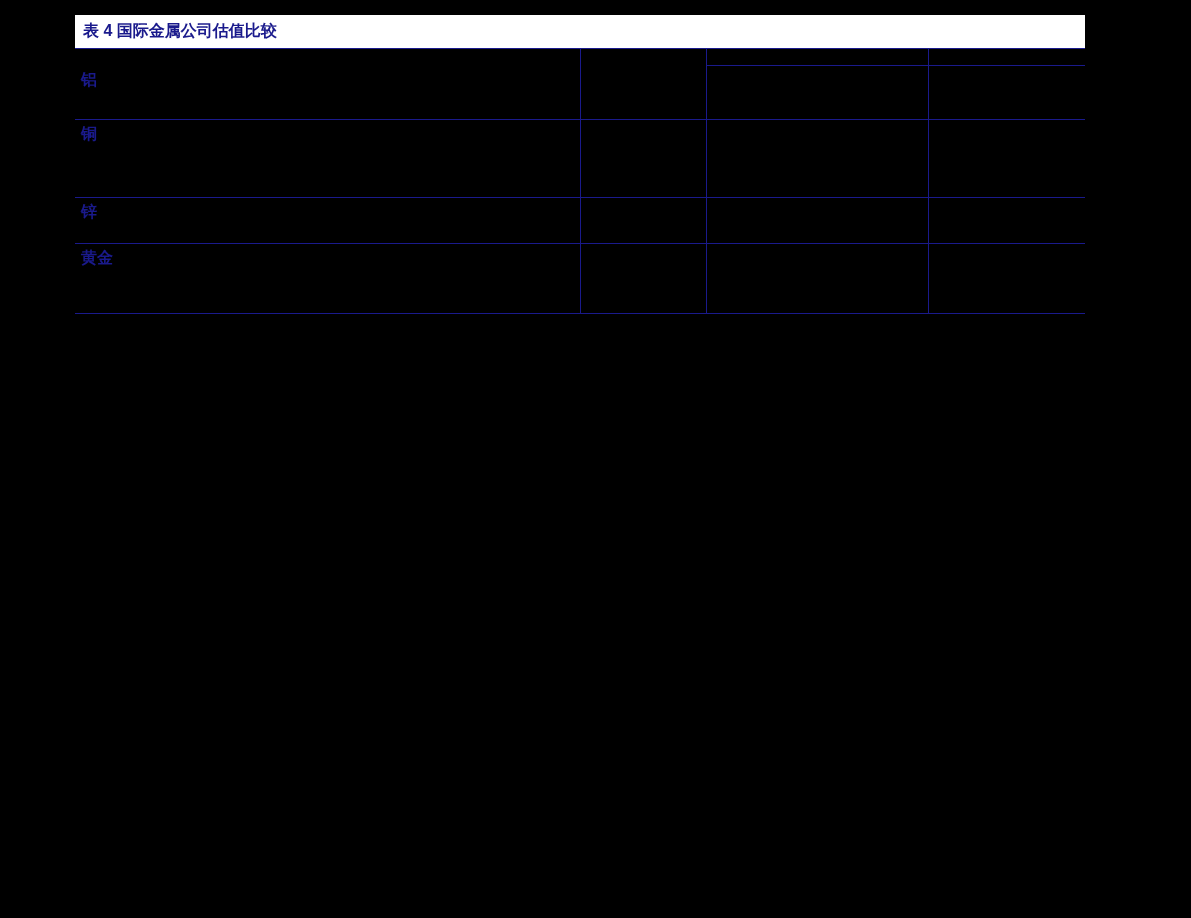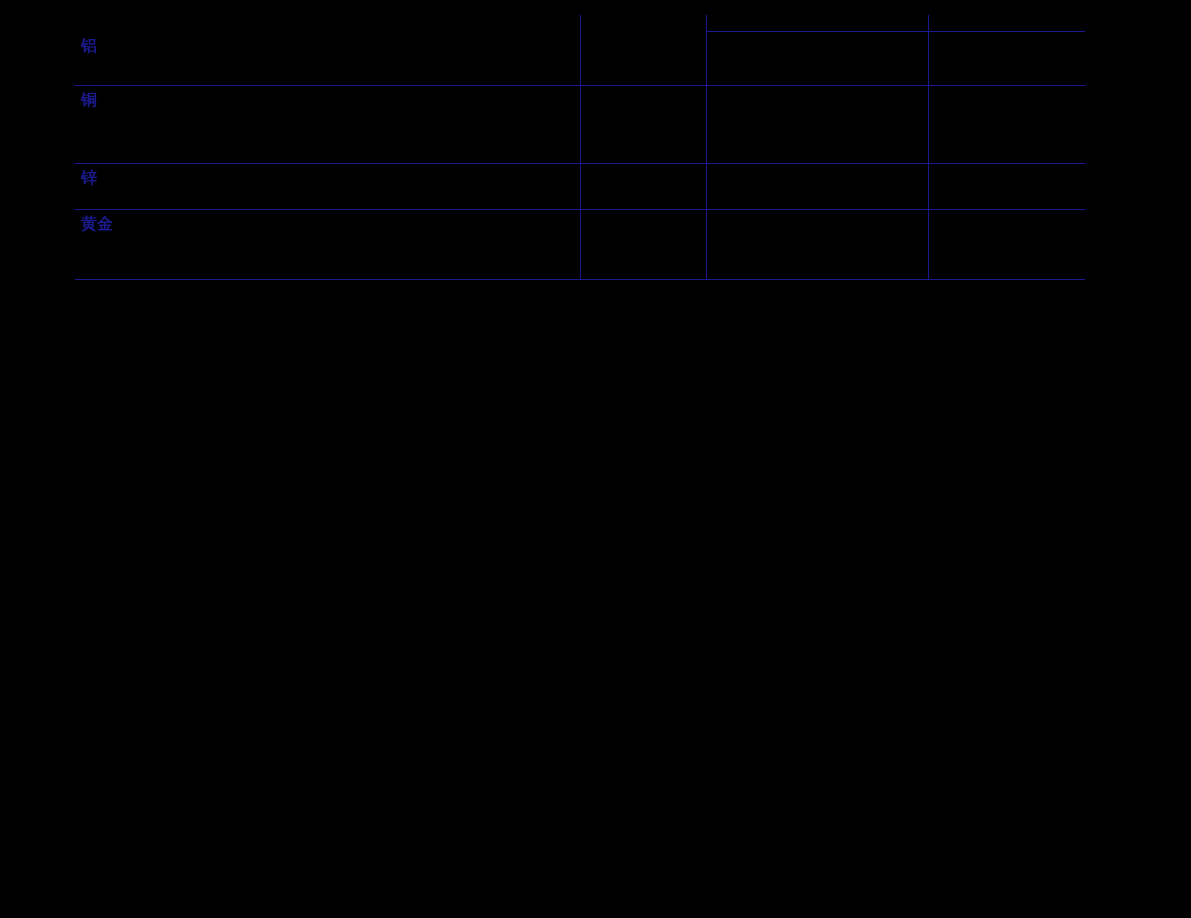--- a/index.html
+++ b/index.html
@@ -49,20 +49,23 @@
       color: #1a1a8c;
       font-weight: bold;
       font-size: 16px;
     }
     .hdr-top td { border-top: none; }
   </style>
 </head>
 <body>
 
 <div class="page-container">
+  <div class="title-bar">
+    <span class="title-text">表 4  国际金属公司估值比较</span>
+  </div>
 
   <table class="val">
     <colgroup>
       <col class="c1">
         <col class="c2">
         <col class="c3">
         <col class="c4">
     </colgroup>
     <tbody id="table-body">
 

